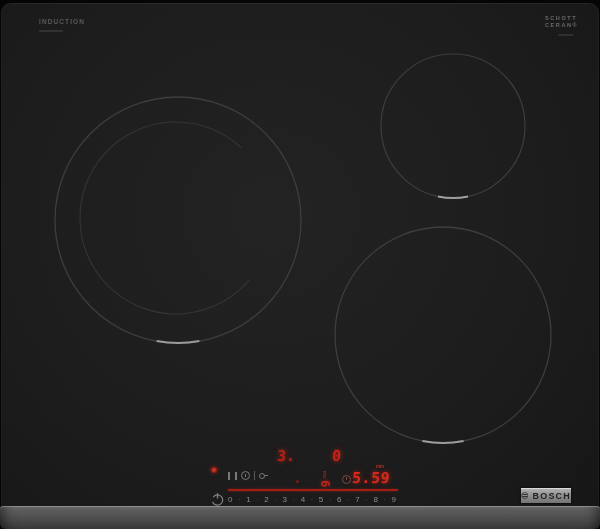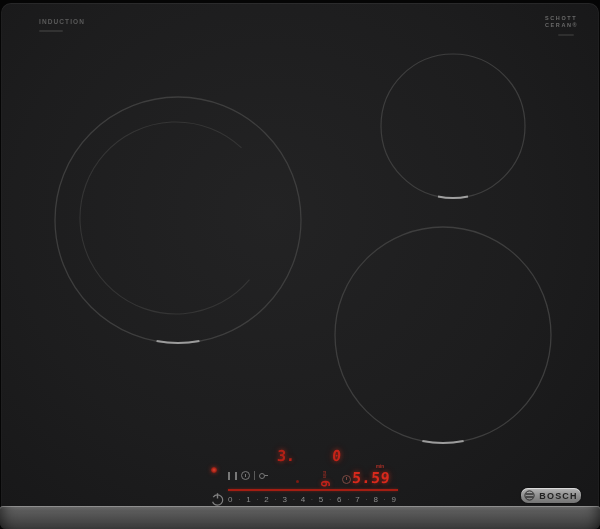--- a/index.html
+++ b/index.html
@@ -53,21 +53,21 @@
                border-radius:50%;}
   .timer-clock::after{content:"";position:absolute;left:2.5px;top:1.2px;width:1.3px;height:2.6px;background:#7c4a42;}
   .red-line{position:absolute;left:227px;top:486px;width:170px;height:1.5px;background:#a31d12;
             box-shadow:0 0 3px rgba(200,40,25,.45);}
   .power-btn{position:absolute;left:209px;top:489px;width:15px;height:15px;cursor:pointer;}
   .levels{position:absolute;left:227px;top:491px;width:168px;display:flex;align-items:center;
           justify-content:space-between;}
   .levels .lv{font-size:8px;color:#8c8c8c;cursor:pointer;line-height:11px;}
   .levels .lv-sep{font-size:7px;color:#555;line-height:11px;}
   
-  .plaque{position:absolute;left:520px;top:485px;width:60px;height:15px;border-radius:7px;
+  .plaque{position:absolute;left:520px;top:485px;width:50px;height:15px;border-radius:0;
           background:linear-gradient(180deg,#b5b5b5 0%,#939393 45%,#747474 100%);
           box-shadow:0 0 2px rgba(0,0,0,.8), inset 0 1px 0 rgba(255,255,255,.5);
           display:flex;align-items:center;justify-content:center;gap:4px;}
   .plaque .brand-text{font-size:9px;font-weight:bold;letter-spacing:1.2px;color:#222;}
   
   .bevel{position:absolute;left:0;right:0;top:506px;bottom:0;
          border-radius:3px 3px 6px 6px;
          background:linear-gradient(180deg,#747474 0%,#5d5d5d 18%,#4a4a4a 62%,#3c3c3c 100%);
          box-shadow:inset 0 1px 0 rgba(255,255,255,.25), inset 12px 0 14px -10px rgba(0,0,0,.6),
                     inset -12px 0 14px -10px rgba(0,0,0,.6);}

